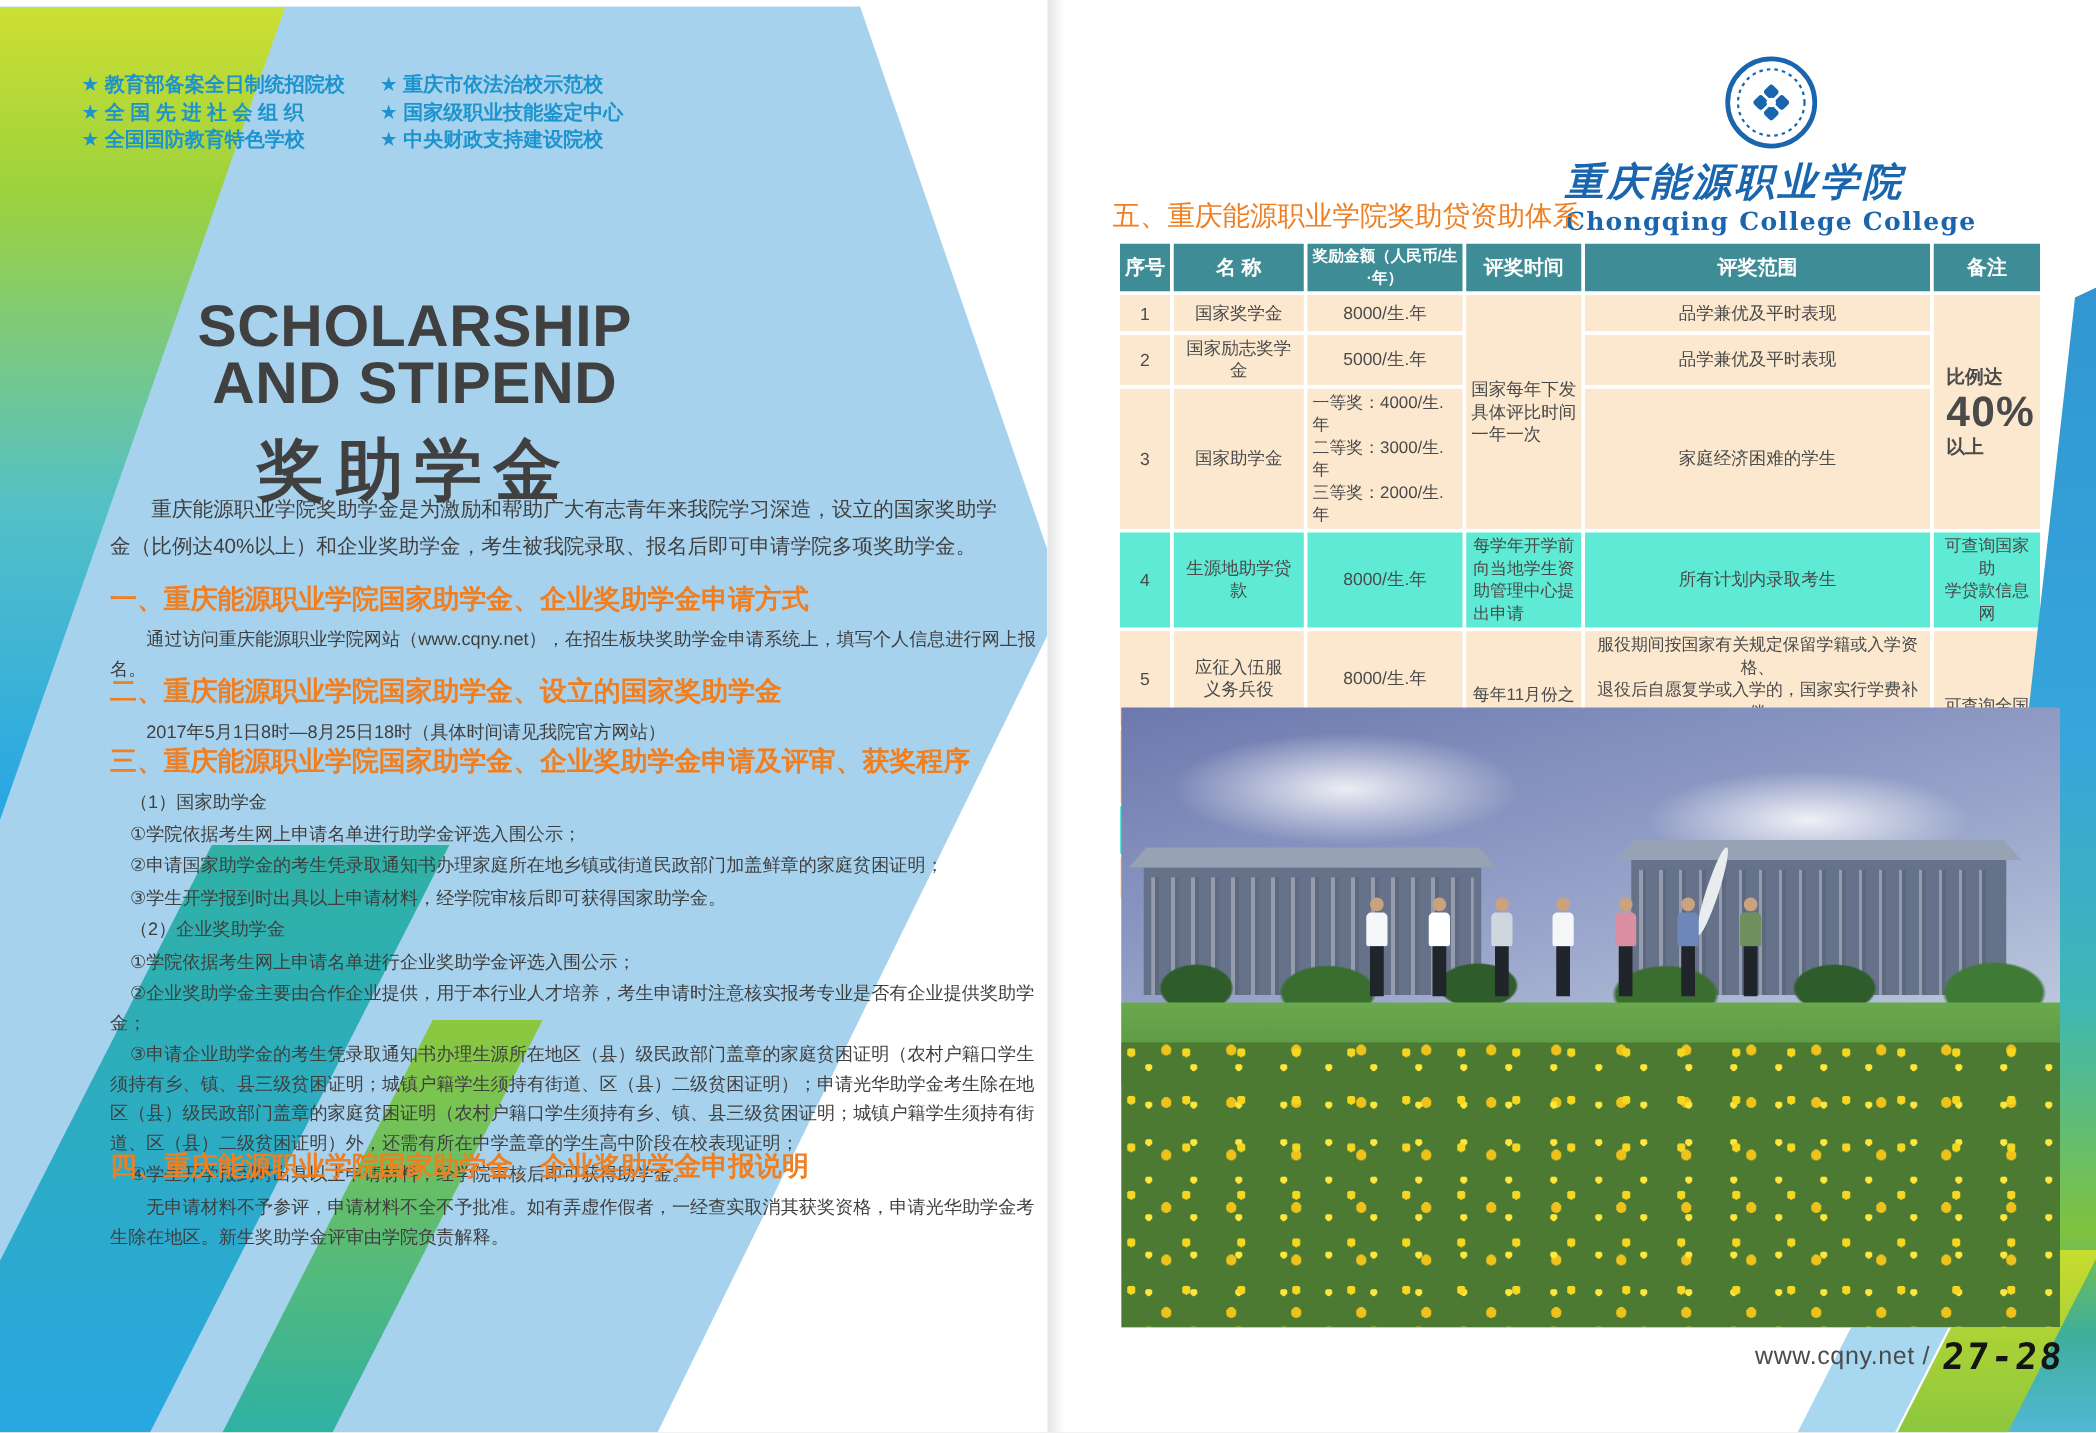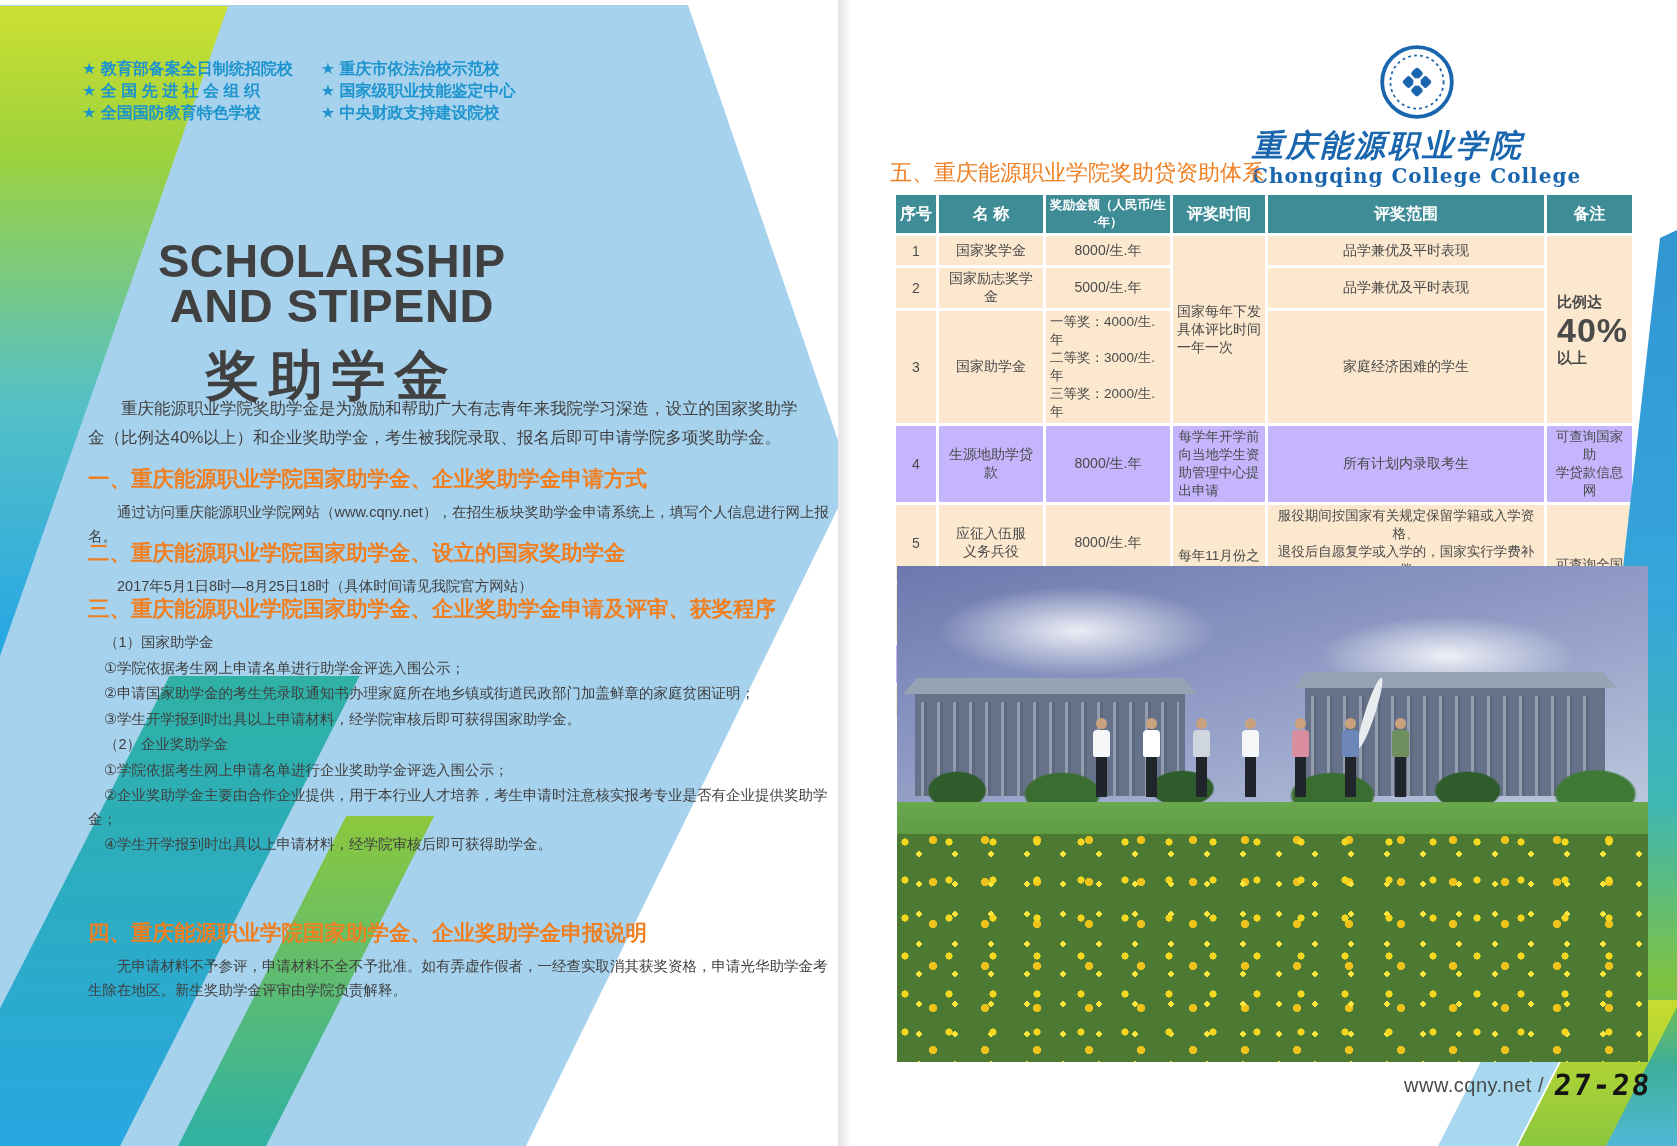--- a/index.html
+++ b/index.html
@@ -15,21 +15,21 @@
   .bl-band{position:absolute;left:-70px;bottom:0;width:190px;height:470px;
     background:linear-gradient(to top,#29a7e2,#2fb1a4);
     transform:skewX(-27deg);transform-origin:bottom left;}
   .bl-stripe{position:absolute;left:178px;bottom:0;width:88px;height:330px;
     background:linear-gradient(to top,#2fb1a4,#8cc83d);
     transform:skewX(-27deg);transform-origin:bottom left;}
   .fold{position:absolute;left:838px;top:0;width:14px;height:1146px;
     background:linear-gradient(to right,rgba(0,0,0,.10),rgba(0,0,0,0));}
 
   
-  .badges{position:absolute;left:82px;top:58px;display:flex;gap:28px;color:#1d94cd;
+  .badges{position:absolute;left:65px;top:58px;display:flex;gap:28px;color:#1d94cd;
     font-size:16px;font-weight:bold;line-height:22px;}
   .badge-col{display:flex;flex-direction:column;}
   .title-block{position:absolute;left:158px;top:238px;color:#404040;text-align:center;}
   .title-en{font-size:47px;font-weight:800;line-height:45px;letter-spacing:0.5px;}
   .title-cn{font-size:54px;font-weight:700;letter-spacing:9px;margin-top:12px;}
   .intro{position:absolute;left:88px;top:394px;width:716px;font-size:16.5px;line-height:29px;
     color:#404040;text-indent:2em;margin:0;}
   .sec{position:absolute;left:88px;width:748px;}
   .sec-h{color:#ef7f21;font-size:21.5px;font-weight:bold;line-height:26px;margin:0 0 9px 0;}
   .sec p{margin:0 0 2px 0;font-size:14.5px;line-height:23.5px;color:#3f3f3f;text-indent:2em;}
@@ -44,21 +44,21 @@
     font-size:20px;color:#1a66ae;letter-spacing:1px;margin-top:2px;}
   .r-heading{position:absolute;left:890px;top:158px;color:#ef7f21;font-size:22px;font-weight:normal;}
 
   .aid-table{position:absolute;left:893px;top:192px;border-collapse:separate;border-spacing:3px;
     background:#fff;table-layout:fixed;}
   .aid-table td{font-size:14px;color:#4a4a4a;text-align:center;vertical-align:middle;
     padding:2px 4px;overflow:hidden;}
   .aid-table tr.head td{background:#3e8d96;color:#fff;font-weight:bold;font-size:16px;height:30px;}
   .aid-table tr.head td.small{font-size:12.5px;}
   tr.peach td{background:#fce8cf;}
-  tr.lblue td{background:#c4b5fd;}
+  tr.lblue td{background:#5eead4;}
   .preline{white-space:pre-line;}
   .cell-left{display:inline-block;text-align:left;white-space:pre-line;}
   .h29{height:29px;} .h44{height:44px;} .h62{height:62px;} .h50{height:50px;}
   .h46{height:46px;} .h38{height:38px;} .h32{height:32px;}
   .note-cell{color:#e23a2e;font-weight:bold;text-align:left !important;padding-left:10px !important;}
   .note-top,.note-bottom{display:block;font-size:15px;line-height:20px;}
   .note-pct{display:block;font-size:34px;font-weight:bold;line-height:36px;letter-spacing:1px;}
   .f135{font-size:13.5px !important;}
 
   
@@ -153,20 +153,21 @@
 
   <div class="sec s2 items">
     <div class="sec-h">三、重庆能源职业学院国家助学金、企业奖助学金申请及评审、获奖程序</div>
     <p>（1）国家助学金</p>
     <p>①学院依据考生网上申请名单进行助学金评选入围公示；</p>
     <p>②申请国家助学金的考生凭录取通知书办理家庭所在地乡镇或街道民政部门加盖鲜章的家庭贫困证明；</p>
     <p>③学生开学报到时出具以上申请材料，经学院审核后即可获得国家助学金。</p>
     <p>（2）企业奖助学金</p>
     <p>①学院依据考生网上申请名单进行企业奖助学金评选入围公示；</p>
     <p>②企业奖助学金主要由合作企业提供，用于本行业人才培养，考生申请时注意核实报考专业是否有企业提供奖助学金；</p>
+    <p>③申请企业助学金的考生凭录取通知书办理生源所在地区（县）级民政部门盖章的家庭贫困证明（农村户籍口学生须持有乡、镇、县三级贫困证明；城镇户籍学生须持有街道、区（县）二级贫困证明）；申请光华助学金考生除在地区（县）级民政部门盖章的家庭贫困证明（农村户籍口学生须持有乡、镇、县三级贫困证明；城镇户籍学生须持有街道、区（县）二级贫困证明）外，还需有所在中学盖章的学生高中阶段在校表现证明；</p>
     <p>④学生开学报到时出具以上申请材料，经学院审核后即可获得助学金。</p>
   </div>
 
   <div class="sec s3">
     <div class="sec-h">四、重庆能源职业学院国家助学金、企业奖助学金申报说明</div>
     <p>无申请材料不予参评，申请材料不全不予批准。如有弄虚作假者，一经查实取消其获奖资格，申请光华助学金考生除在地区。新生奖助学金评审由学院负责解释。</p>
   </div>
 
   <div class="fold"></div>
 

